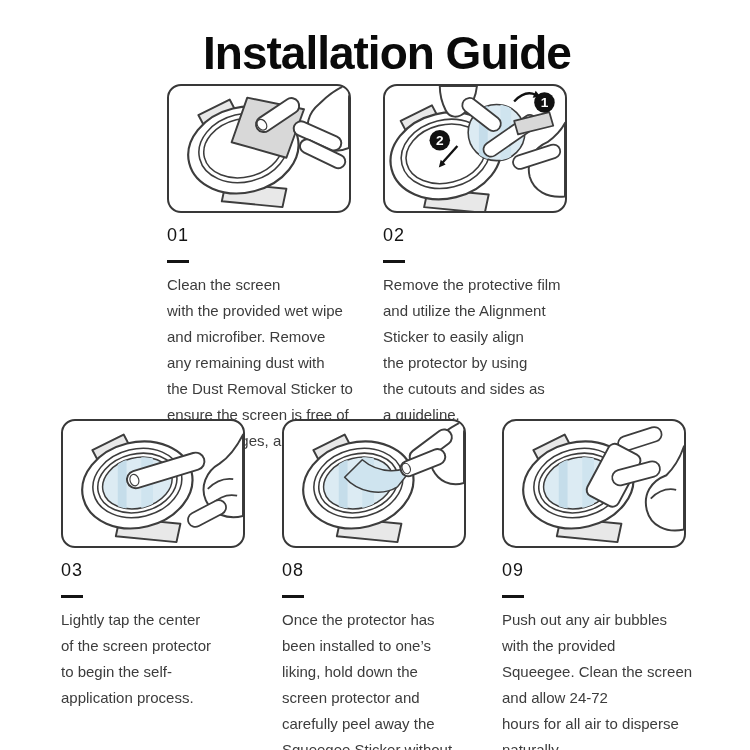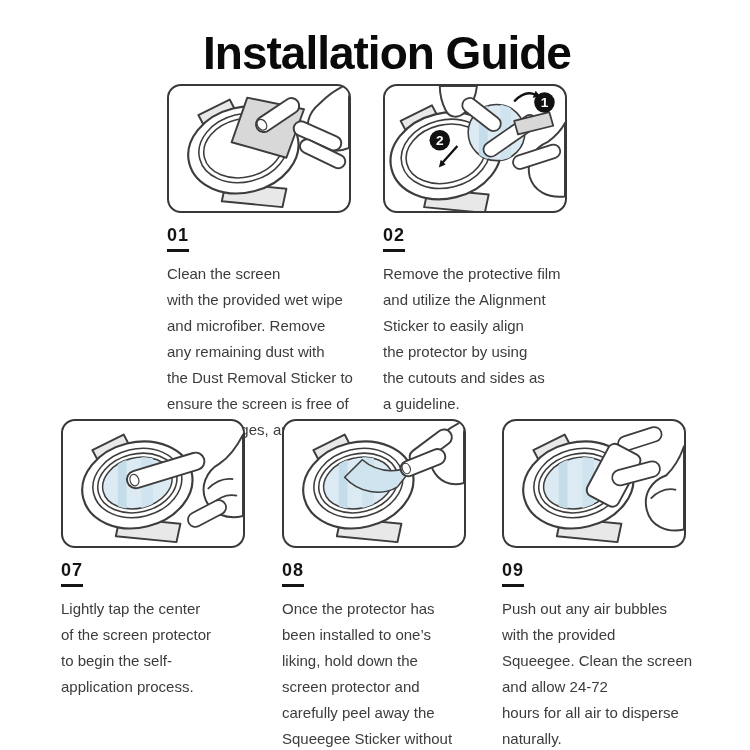--- a/index.html
+++ b/index.html
@@ -16,23 +16,23 @@
   .s2{left:383px;top:84px;}
   .s3{left:61px;top:419px;}
   .s4{left:282px;top:419px;}
   .s5{left:502px;top:419px;}
   .fig{
     width:180px;height:125px;border:2px solid #383838;border-radius:14px;
     background:#ffffff;overflow:hidden;
   }
   .fig svg{display:block;width:100%;height:100%;}
   .step-no{
-    display:inline-block;margin-top:13px;font-size:18px;font-weight:700;
+    display:inline-block;margin-top:13px;font-size:18px;font-weight:400;
     color:#141414;letter-spacing:1px;border-bottom:3px solid #141414;
-    padding-bottom:3px;line-height:1.1;
+    padding-bottom:14px;line-height:1.1;
   }
   .step-text{
     margin:9px 0 0 0;font-size:15px;line-height:26px;color:#3c3c3c;
     white-space:pre-line;
   }
   .hidden-defs{position:absolute;width:0;height:0;}
   .outline{stroke:#3d3d3d;stroke-linejoin:round;stroke-linecap:round;fill:#ffffff;}
 </style>
 </head>
 <body>
@@ -128,21 +128,21 @@
         <use href="#watch"></use>
         <use href="#screen-blue"></use>
         <rect class="outline" stroke-width="2" x="64" y="42" width="82" height="18" rx="9" transform="rotate(-17 105 51)"></rect>
         <ellipse class="outline" stroke-width="1.2" cx="73" cy="61" rx="4.5" ry="6" transform="rotate(-17 73 61)"></ellipse>
         <path class="outline" stroke-width="2" d="M184,14 L184,98 C168,102 152,96 146,82 C140,68 146,52 160,44 C170,37 178,26 184,14 Z"></path>
         <path d="M148,70 q12,-12 26,-10" fill="none" stroke="#3d3d3d" stroke-width="1.8"></path>
         <path d="M152,86 q12,-12 26,-9" fill="none" stroke="#3d3d3d" stroke-width="1.8"></path>
         <rect class="outline" stroke-width="1.8" x="126" y="88" width="42" height="15" rx="7.5" transform="rotate(-28 147 95)"></rect>
       </svg>
     </div>
-    <div class="step-no">07</div>
+    <div class="step-no">03</div>
     <p class="step-text">Lightly tap the center
 of the screen protector
 to begin the self-
 application process.</p>
   </section>
 
   <section class="step s4">
     <div class="fig">
       <svg viewBox="0 0 184 129" preserveAspectRatio="none">
         <use href="#watch"></use>

